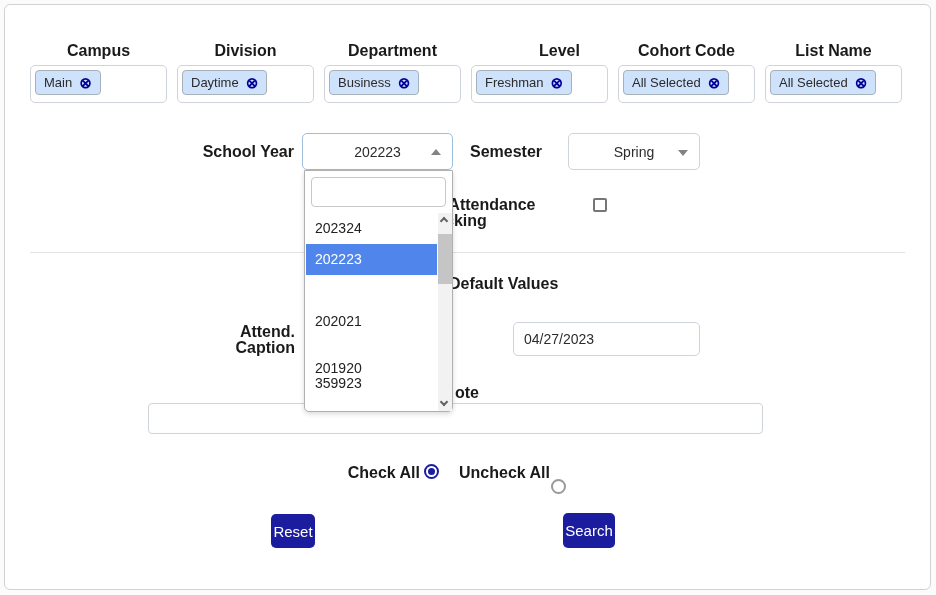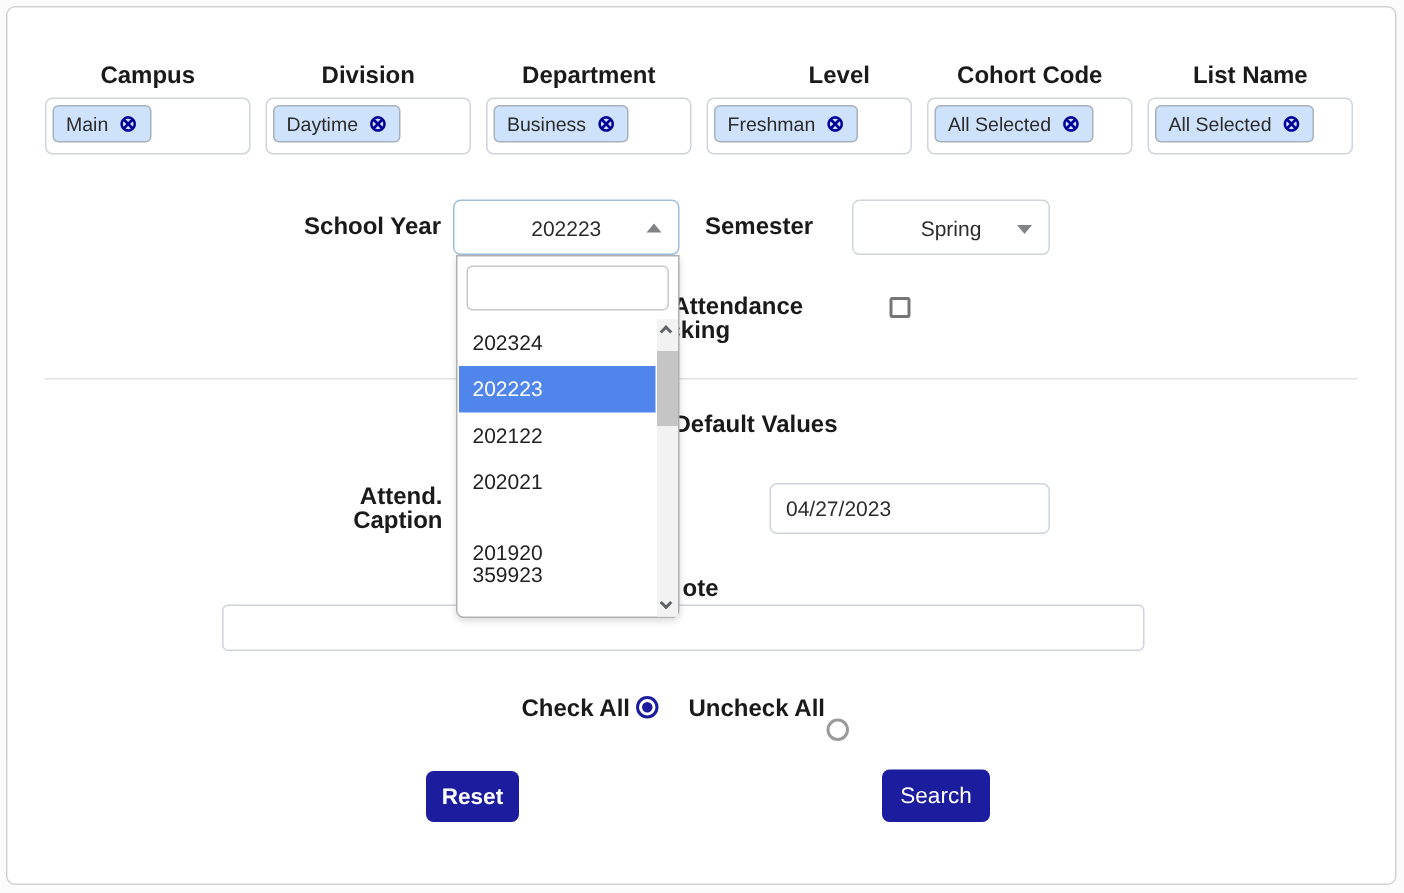--- a/index.html
+++ b/index.html
@@ -135,28 +135,27 @@
   <input class="dateinput" type="text" value="04/27/2023" style="">
 
   <div class="abs lbl" style="left:455px;top:385px;">ote</div>
   <input class="noteinput" type="text" value="" style="">
 
   <div class="abs lbl" style="left:320px;top:465px;width:100px;text-align:right;">Check All</div>
   <div class="abs radio on" style="left:424px;top:464px;"></div>
   <div class="abs lbl" style="left:459px;top:465px;">Uncheck All</div>
   <div class="abs radio off" style="left:551px;top:464px;"></div>
 
-  <button class="btn" style="left:284px;top:514px;width:62px;height:34px;font-weight:bold;">Reset</button>
-  <button class="btn" style="left:588px;top:513px;width:72px;height:35px;">Search</button>
+  <button class="btn" style="left:271px;top:514px;width:44px;height:34px;">Reset</button>
+  <button class="btn" style="left:563px;top:513px;width:52px;height:35px;">Search</button>
 
   <div class="panel">
     <input class="panel-search" type="text" placeholder="" style="">
     <div class="opt" style="top:42px;">202324</div>
     <div class="opt selected" style="top:73px;">202223</div>
-    <div class="opt" style="top:104px;">202122</div>
     <div class="opt" style="top:135px;">202021</div>
     <div class="opt" style="top:182px;">201920</div>
     <div class="opt" style="top:197px;">359923</div>
     <div class="sbar">
       <div class="sbtn" style="top:0;">
           <span class="chev up"></span>
         </div>
       <div class="sthumb"></div>
       <div class="sbtn" style="bottom:0;">
           <span class="chev down"></span>

